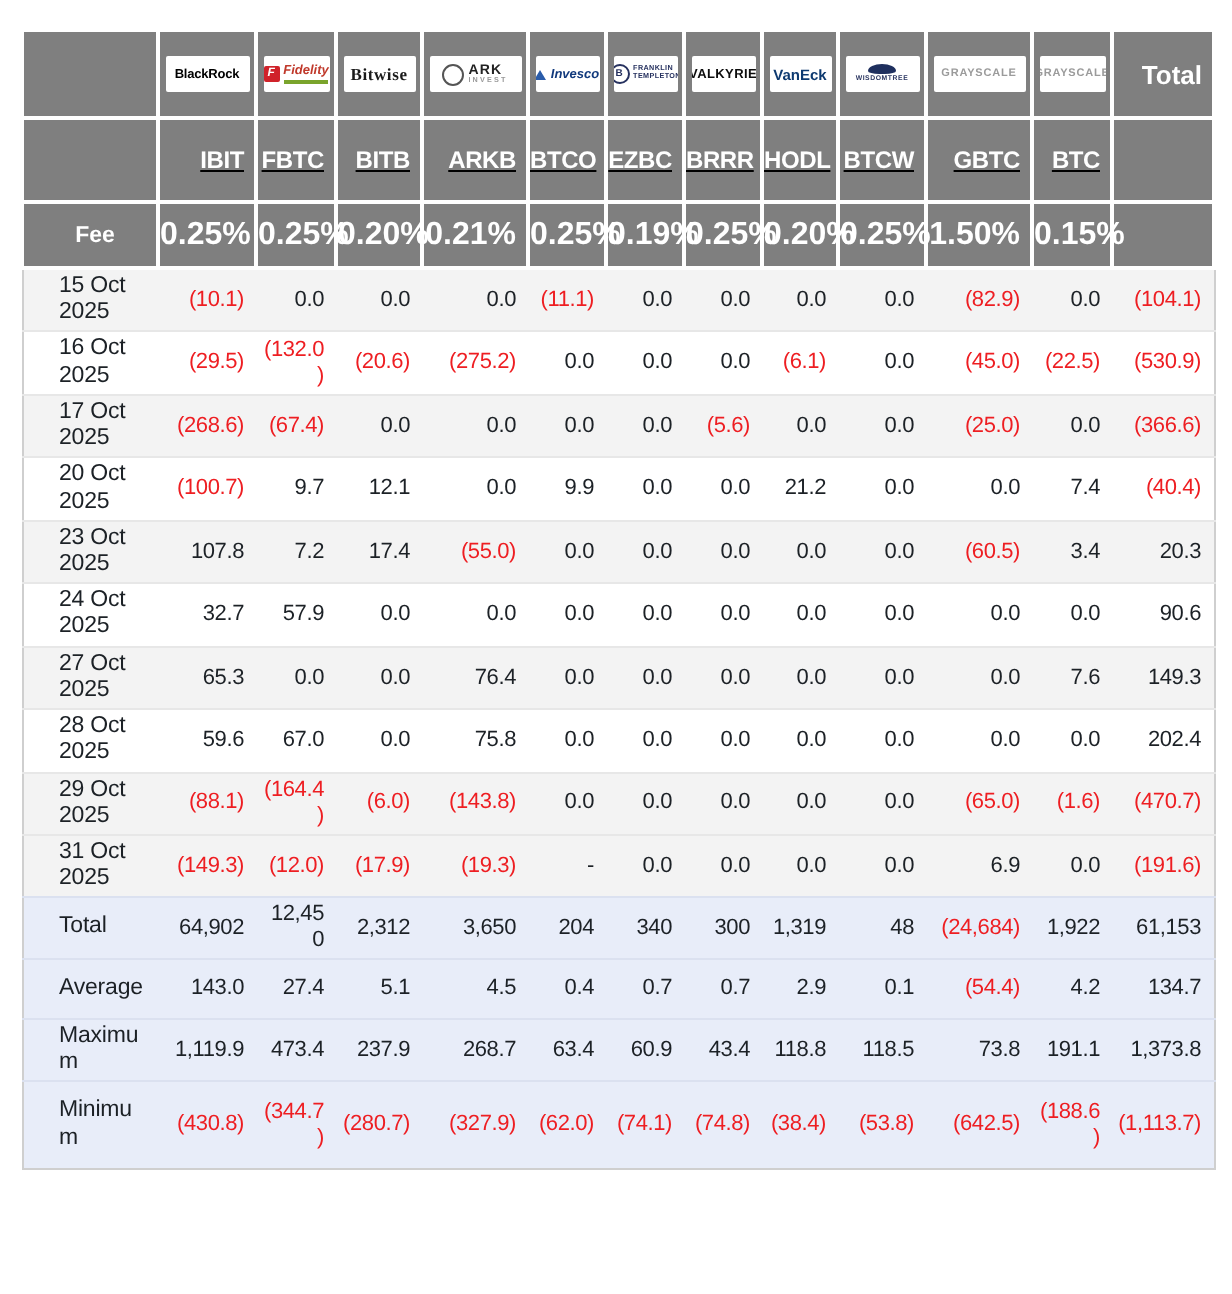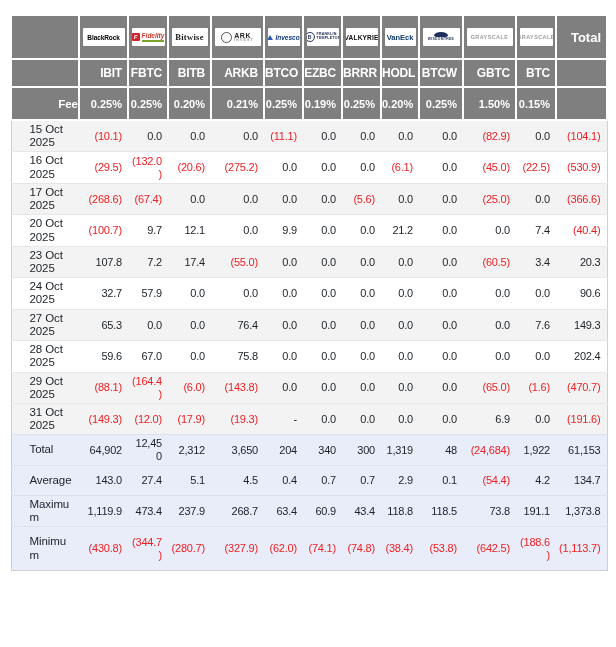--- a/index.html
+++ b/index.html
@@ -2,25 +2,25 @@
 <html style="--header-bg: #7f7f7f; --negative: #ee1e22; --ink: #1c2126; --stripe: #f3f3f3; --summary-bg: #e8edf9;"><head>
 <meta charset="utf-8">
 <style>
   html,body{margin:0;padding:0;background:#ffffff;font-family:"Liberation Sans",sans-serif;}
   .wrap{position:absolute;left:10px;top:14px;width:596px;}
   table{border-collapse:collapse;table-layout:fixed;width:596px;border:1px solid #cfcfcf;background:#fff;}
 
   
   thead th{background:var(--header-bg,#7f7f7f);border:2px solid #ffffff;padding:0;font-weight:bold;color:#fff;vertical-align:middle;}
   tr.hr-logo{height:30px;}
-  tr.hr-tick{height:28px;}
+  tr.hr-tick{height:42px;text-decoration:underline;}
   tr.hr-fee{height:33px;}
   th.tick{font-size:12px;text-align:right;padding-right:5px;letter-spacing:-.2px;}
-  th.fee{font-size:11px;text-align:right;padding-right:5px;}
-  th.fee-label{font-size:11.5px;text-align:right;padding-left:5px;}
+  th.fee{font-size:16px;text-align:right;padding-right:5px;}
+  th.fee-label{font-size:11.5px;text-align:center;padding-left:5px;}
   th.total-head{font-size:13px;text-align:right;padding-right:5px;}
 
   
   .logo-box{margin:12px auto;background:#fff;height:18px;width:calc(100% - 5px);display:flex;align-items:center;justify-content:center;gap:2px;overflow:hidden;border-radius:1px;}
   .lg-blackrock{font-size:6.5px;font-weight:800;color:#000;letter-spacing:-.1px;}
   .lg-fid-icon{width:8px;height:8px;background:#d0222a;color:#fff;font-size:6px;font-weight:800;font-style:italic;display:flex;align-items:center;justify-content:center;border-radius:1px;flex:none;}
   .lg-fidelity{font-size:6.5px;font-weight:800;font-style:italic;color:#c0392b;border-bottom:2px solid #7aa42c;line-height:1.1;}
   .lg-bitwise{font-family:"Liberation Serif",serif;font-size:8.5px;color:#1a1a1a;letter-spacing:.3px;}
   .lg-ark-circle{width:9px;height:9px;border:1px solid #555;border-radius:50%;flex:none;}
   .lg-col{display:flex;flex-direction:column;align-items:flex-start;line-height:1;}

